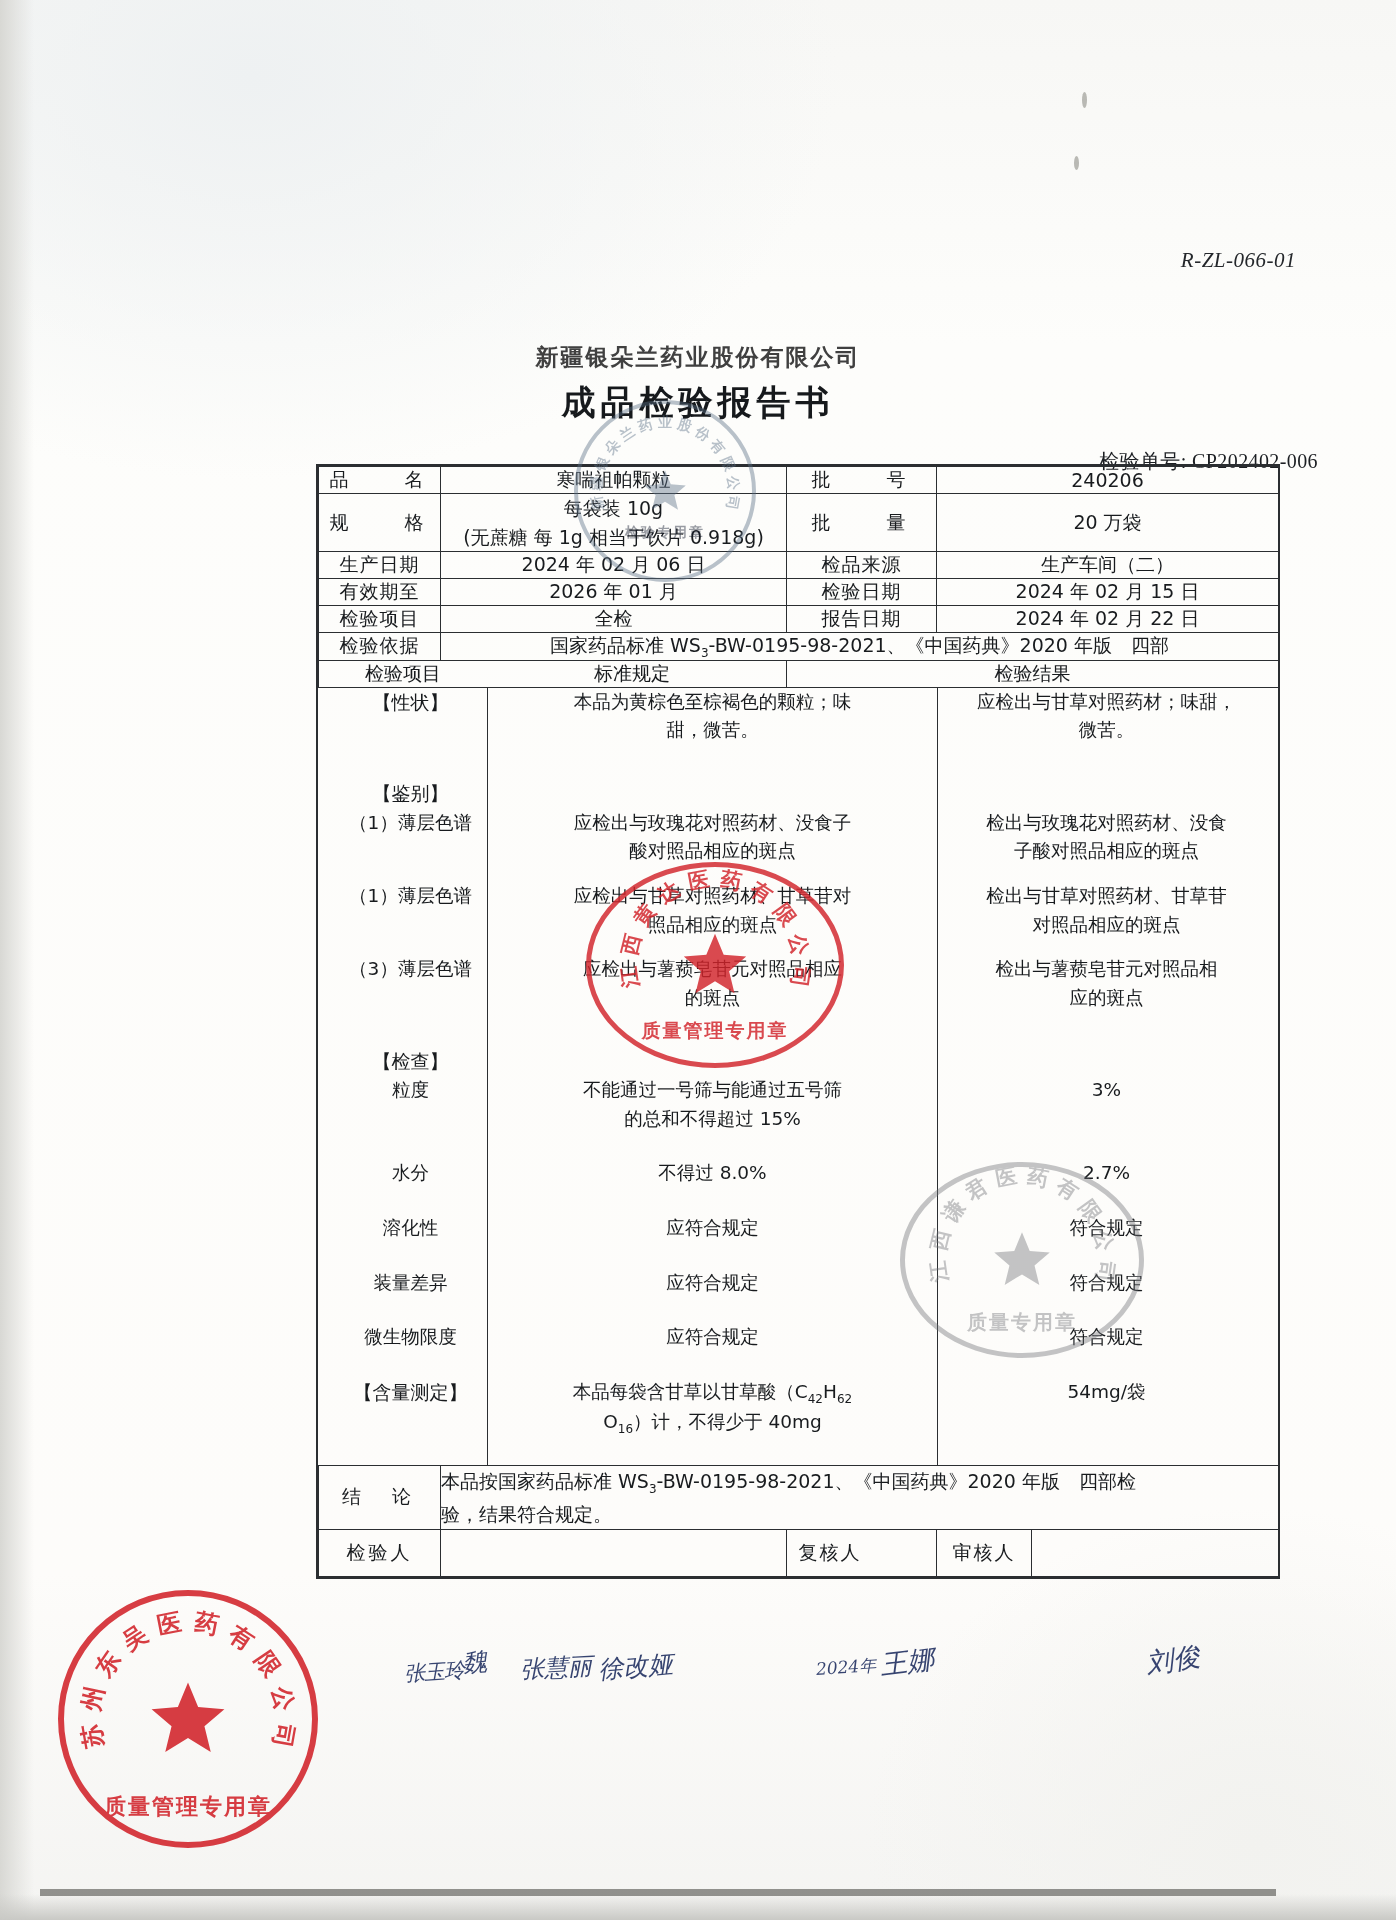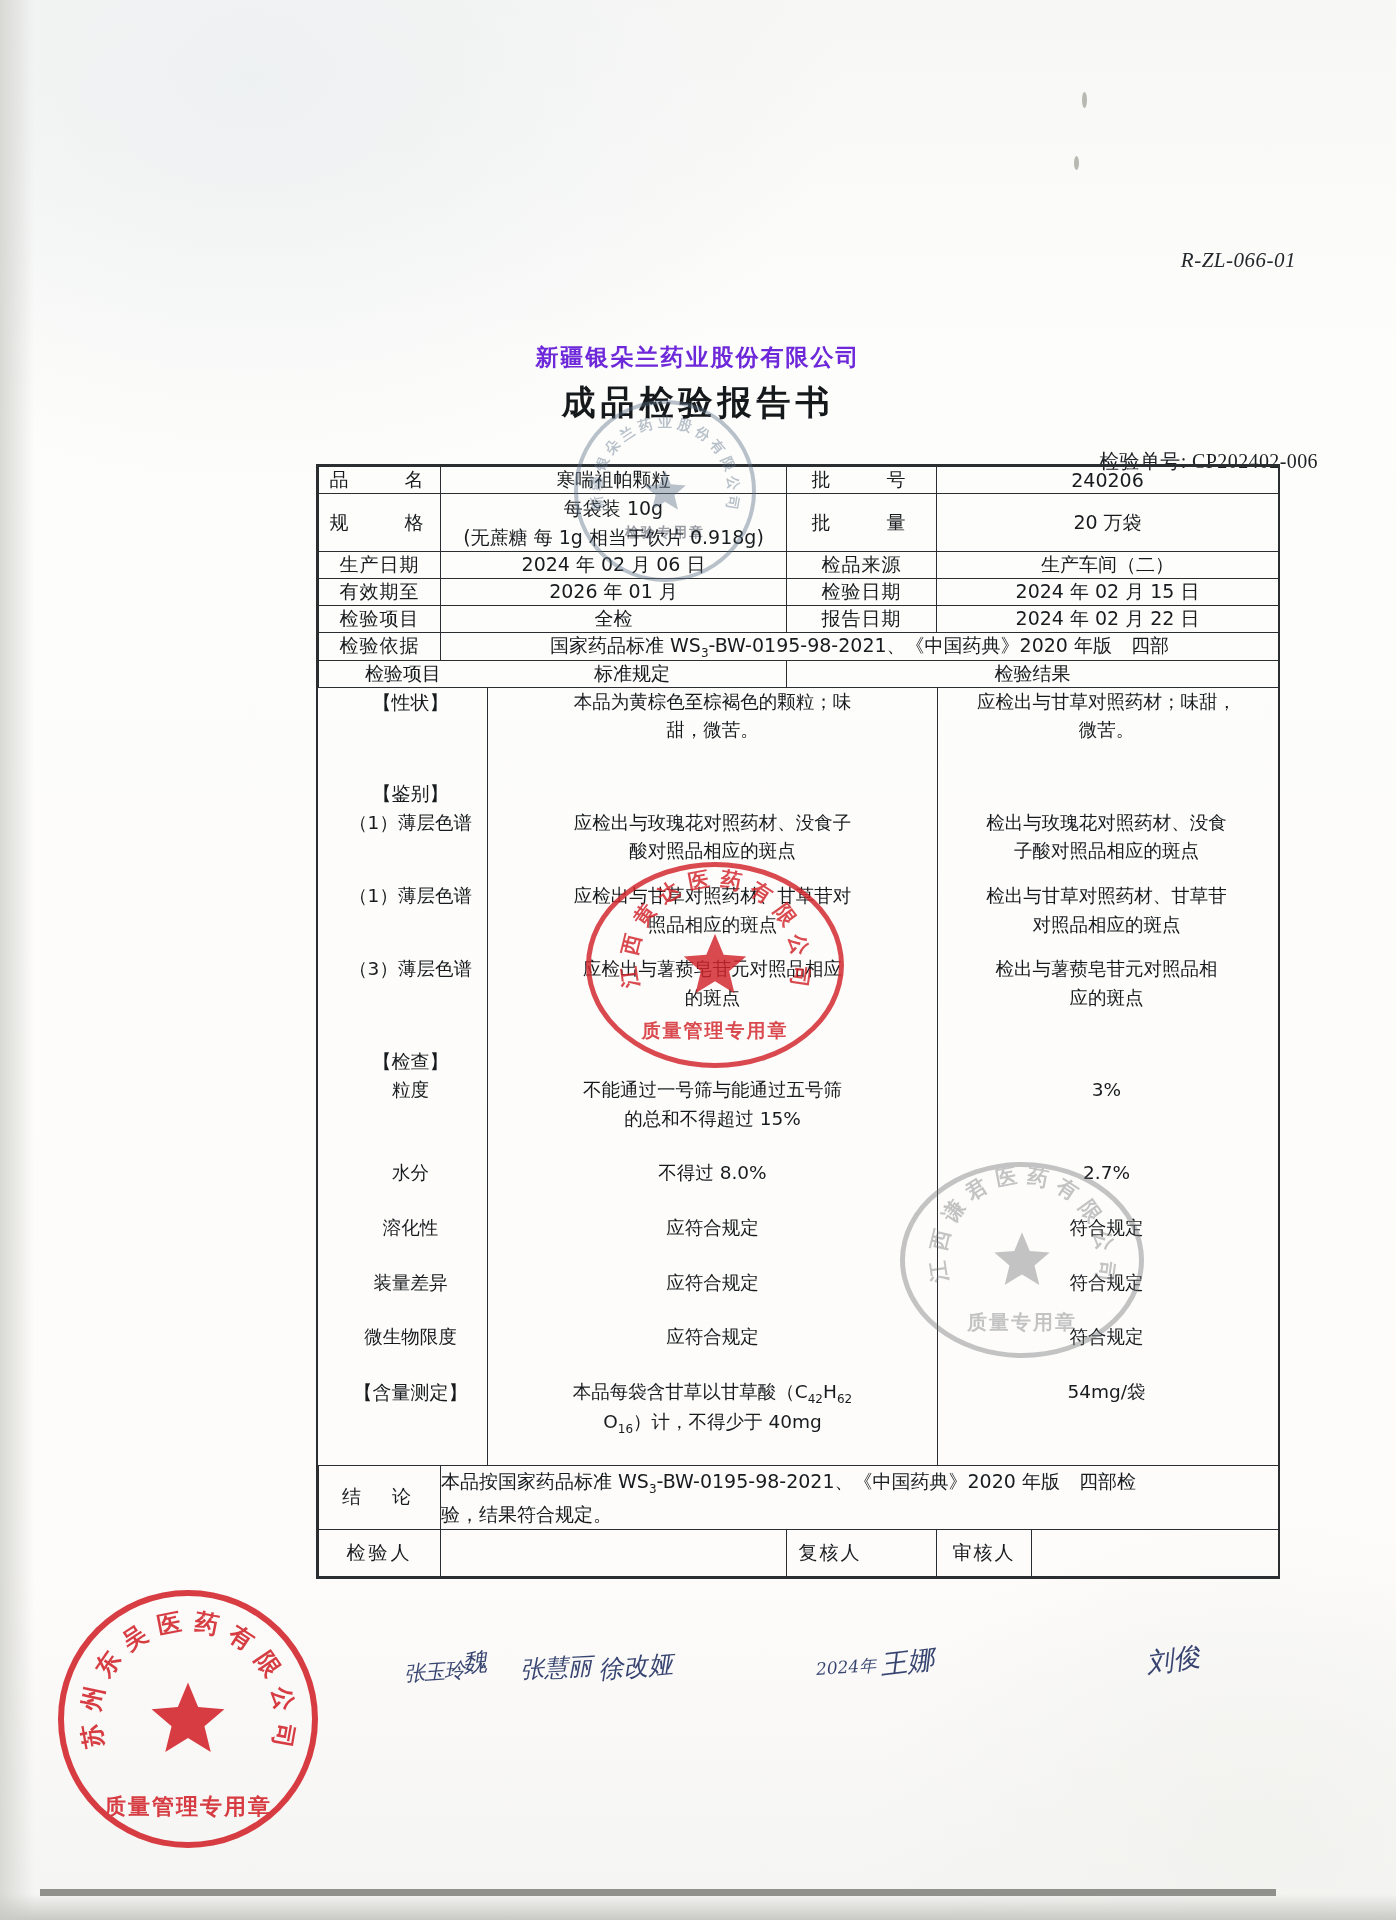--- a/index.html
+++ b/index.html
@@ -61,21 +61,21 @@
 
   .company {
     position: absolute;
     left: 0; right: 0;
     top: 342px;
     text-align: center;
     font-family: "DejaVu Sans", sans-serif;
     font-weight: bold;
     font-size: 23px;
     letter-spacing: 2px;
-    color: #6d28d9;
+    color: #404040;
   }
   .title {
     position: absolute;
     left: 0; right: 0;
     top: 380px;
     text-align: center;
     font-family: "DejaVu Sans", sans-serif;
     font-weight: bold;
     font-size: 34px;
     letter-spacing: 5px;

